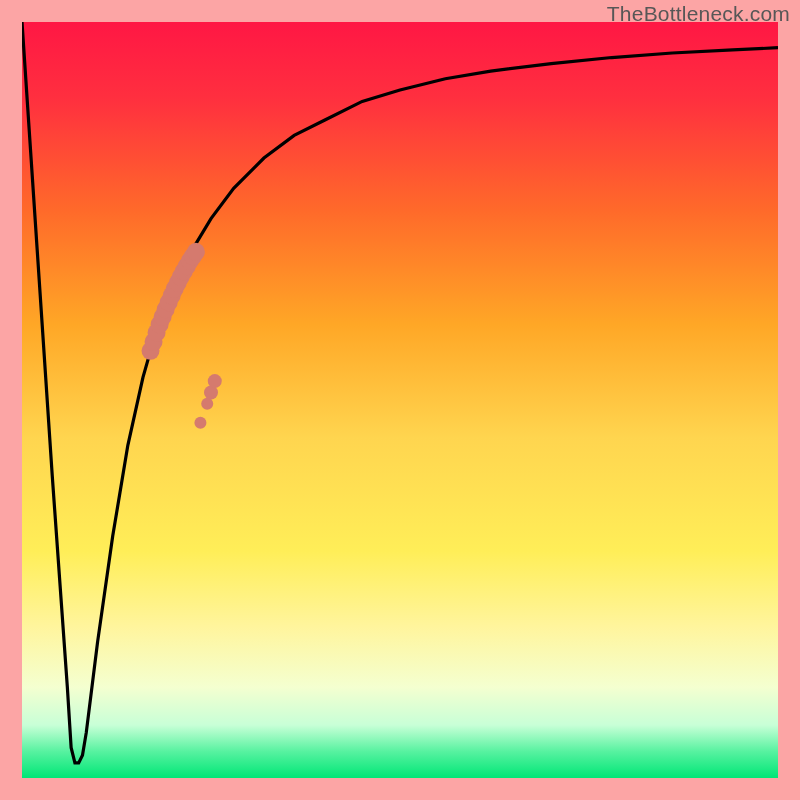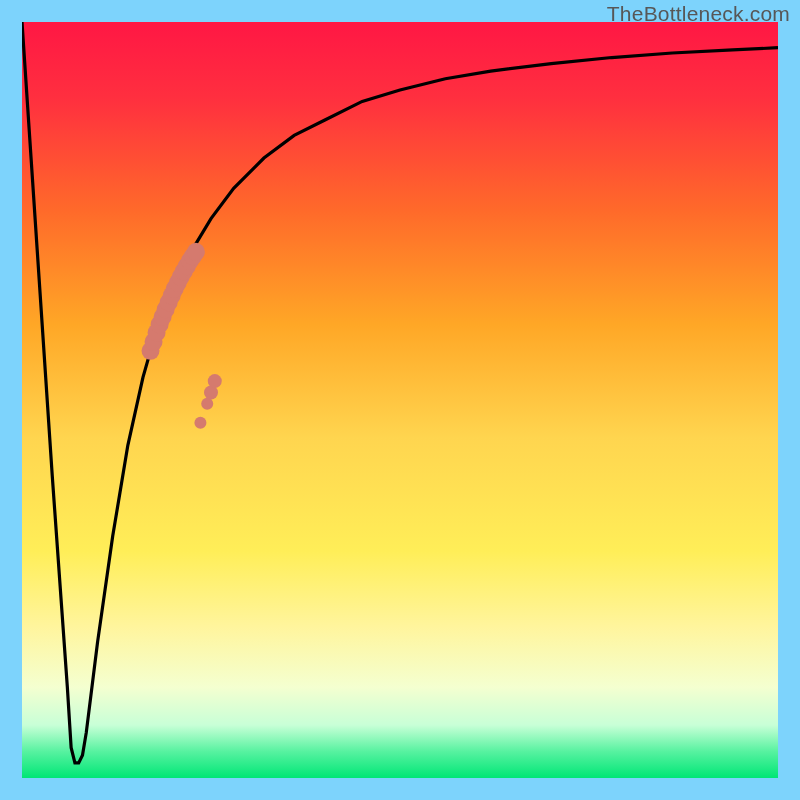--- a/index.html
+++ b/index.html
@@ -8,21 +8,21 @@
     width: 800px;
     height: 800px;
     overflow: hidden;
     background: #000;
     font-family: Arial, Helvetica, sans-serif;
   }
   .frame {
     position: relative;
     width: 800px;
     height: 800px;
-    background: #7dd3fc;
+    background: #fca5a5;
   }
   .plot {
     position: absolute;
     left: 22px;
     top: 22px;
     width: 756px;
     height: 756px;
     overflow: hidden;
   }
   .watermark {

